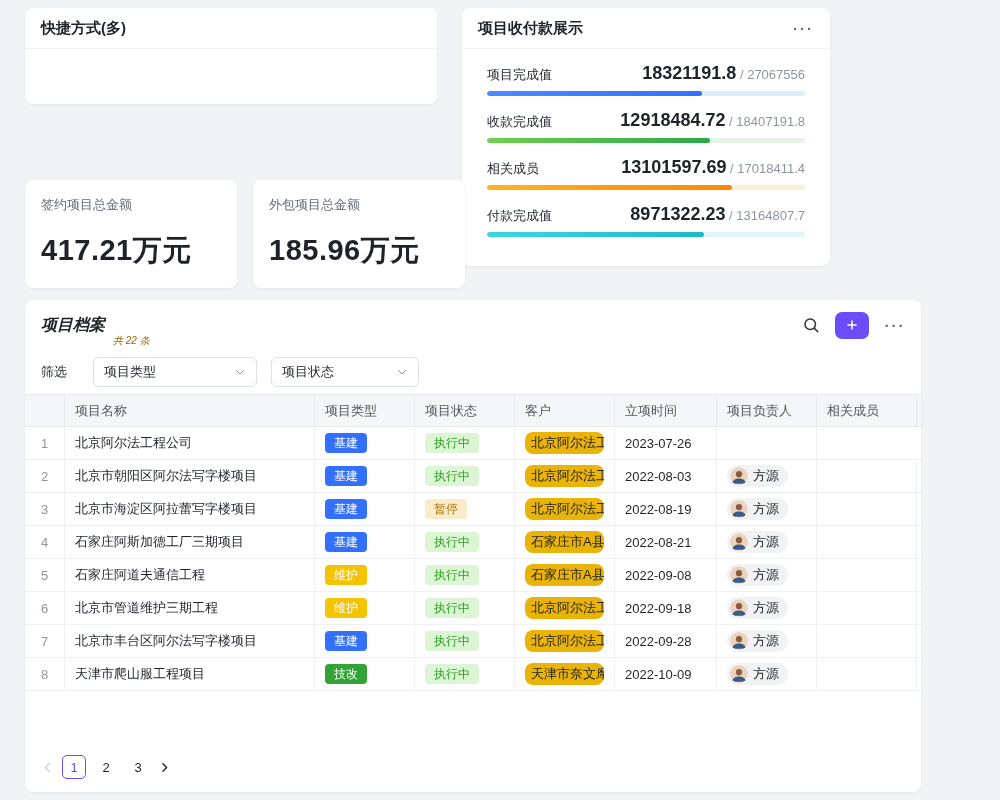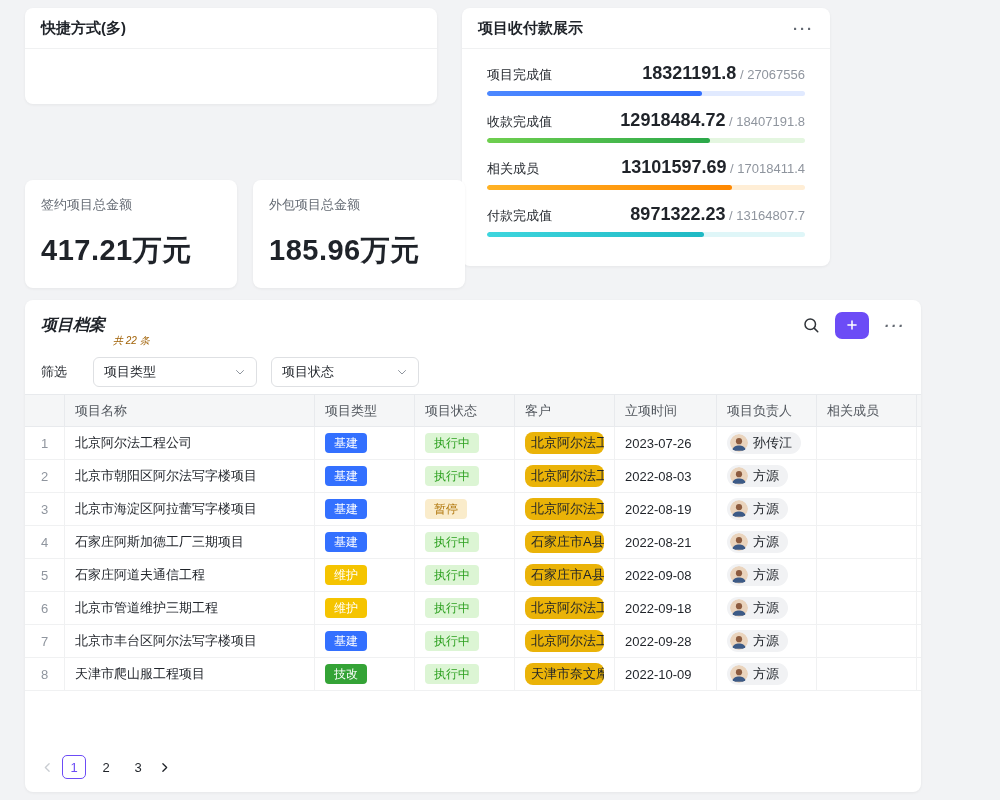--- a/index.html
+++ b/index.html
@@ -191,32 +191,20 @@
             <div class="td c2">
               <span class="badge" style="background:#3370ff;color:#ffffff">基建</span>
             </div>
             <div class="td c3">
               <span class="badge" style="background:#dcf5d4;color:#2ea121">执行中</span>
             </div>
             <div class="td c4">
               <span class="tag">北京阿尔法工</span>
             </div>
             <div class="td c5">2023-07-26</div>
-            <div class="td c6">
-              <span class="chip">
-                <span class="avatar">
-                  <svg viewBox="0 0 18 18" width="18" height="18">
-                    <circle cx="9" cy="9" r="9" fill="#ead4bd"></circle>
-                    <circle cx="9" cy="7.2" r="3.1" fill="#8c5b3f"></circle>
-                    <path d="M1.8 16.8 C3 12.8 6 11.6 9 11.6 C12 11.6 15 12.8 16.2 16.8 Z" fill="#3c5a86"></path>
-                  </svg>
-                </span>
-                <span>孙传江</span>
-              </span>
-            </div>
             <div class="td c7"></div>
           </div>
           <div class="tr">
             <div class="td c0">2</div>
             <div class="td c1">北京市朝阳区阿尔法写字楼项目</div>
             <div class="td c2">
               <span class="badge" style="background:#3370ff;color:#ffffff">基建</span>
             </div>
             <div class="td c3">
               <span class="badge" style="background:#dcf5d4;color:#2ea121">执行中</span>

